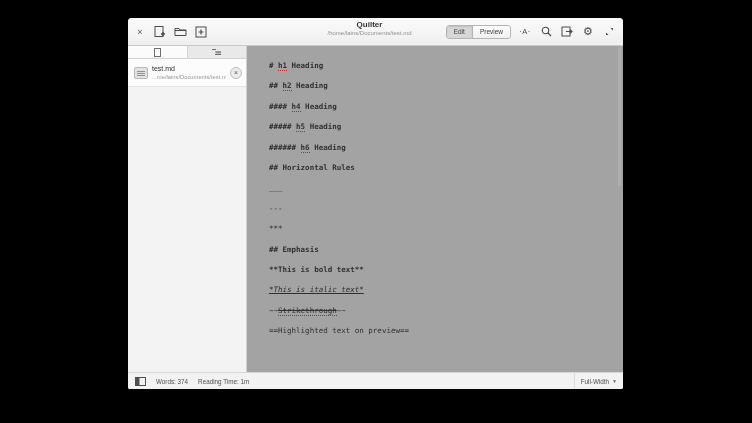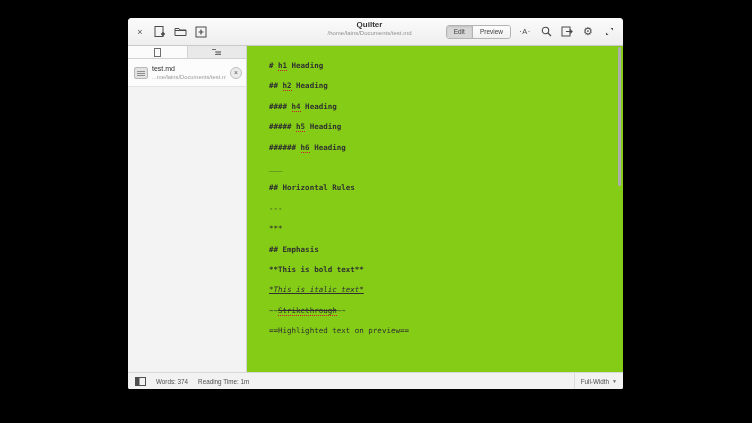--- a/index.html
+++ b/index.html
@@ -53,21 +53,21 @@
                         height:1px; background:#8f8f8f; box-shadow:0 2px 0 #8f8f8f, 0 4px 0 #8f8f8f; }
   .file-meta { flex:1; min-width:0; }
   .file-name { font-size:7px; color:#2e2e2e; line-height:9px; }
   .file-path { font-size:5.8px; color:#9a9a9a; line-height:8px; white-space:nowrap;
                overflow:hidden; }
   .file-close { width:12px; height:12px; flex:0 0 12px; border-radius:50%;
                 background:#ececec; border:1px solid #bdbdbd; color:#555;
                 font-size:7px; display:flex; align-items:center; justify-content:center; }
 
   
-  .editor { flex:1; position:relative; background:#84cc16; overflow:hidden; }
+  .editor { flex:1; position:relative; background:#a3a3a3; overflow:hidden; }
   .editor-content { padding:10px 14px 0 22px;
                     font-family:"DejaVu Sans Mono", monospace;
                     font-size:7.5px; color:#303030; }
   .ed-line { height:20.4px; line-height:20.4px; white-space:pre; }
   .ed-line.heading { font-weight:bold; }
   .ed-line.bold { font-weight:bold; }
   .ed-line.italic { font-style:italic;text-decoration:underline; }
   .seg-sp { border-bottom:1px dotted var(--spell,#cc1b2b); }
   .seg-ss { text-decoration:line-through; border-bottom:1px dotted var(--spell,#cc1b2b); }
   .scrollbar-thumb { position:absolute; right:2px; top:1px; width:3px; height:139px;
@@ -192,22 +192,22 @@
         </div>
       </div>
 
       <div class="editor">
         <div class="editor-content">
             <div class="ed-line heading"><span class="seg-p"># </span><span class="seg-sp">h1</span><span class="seg-p"> Heading</span></div>
             <div class="ed-line heading"><span class="seg-p">## </span><span class="seg-sp">h2</span><span class="seg-p"> Heading</span></div>
             <div class="ed-line heading"><span class="seg-p">#### </span><span class="seg-sp">h4</span><span class="seg-p"> Heading</span></div>
             <div class="ed-line heading"><span class="seg-p">##### </span><span class="seg-sp">h5</span><span class="seg-p"> Heading</span></div>
             <div class="ed-line heading"><span class="seg-p">###### </span><span class="seg-sp">h6</span><span class="seg-p"> Heading</span></div>
+            <div class="ed-line heading"><span class="seg-p">## Horizontal Rules</span></div>
             <div class="ed-line plain"><span class="seg-p">___</span></div>
-            <div class="ed-line heading"><span class="seg-p">## Horizontal Rules</span></div>
             <div class="ed-line plain"><span class="seg-p">---</span></div>
             <div class="ed-line plain"><span class="seg-p">***</span></div>
             <div class="ed-line heading"><span class="seg-p">## Emphasis</span></div>
             <div class="ed-line bold"><span class="seg-p">**This is bold text**</span></div>
             <div class="ed-line italic"><span class="seg-p">*This is italic text*</span></div>
             <div class="ed-line plain"><span class="seg-p">~~</span><span class="seg-ss">Strikethrough</span><span class="seg-p">~~</span></div>
             <div class="ed-line plain"><span class="seg-p">==Highlighted text on preview==</span></div>
           </div>
         <div class="scrollbar-thumb"></div>
       </div>

